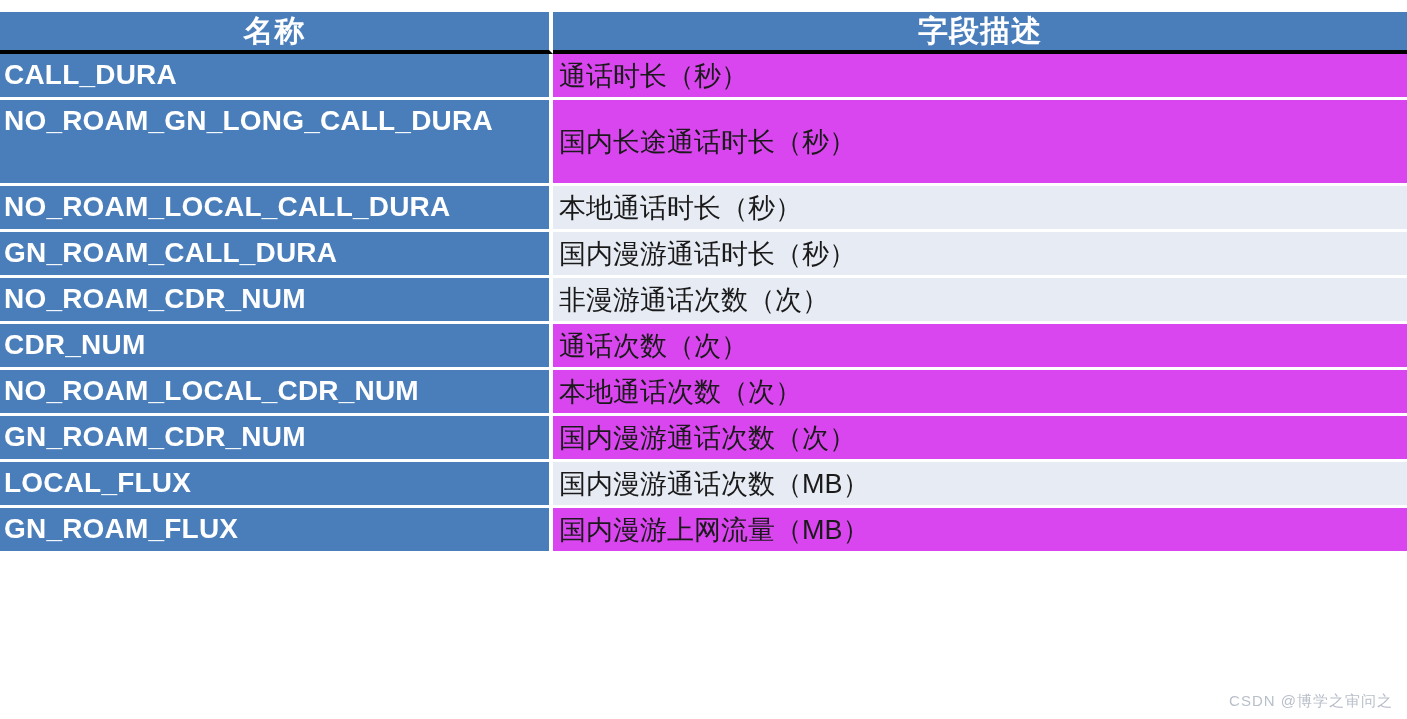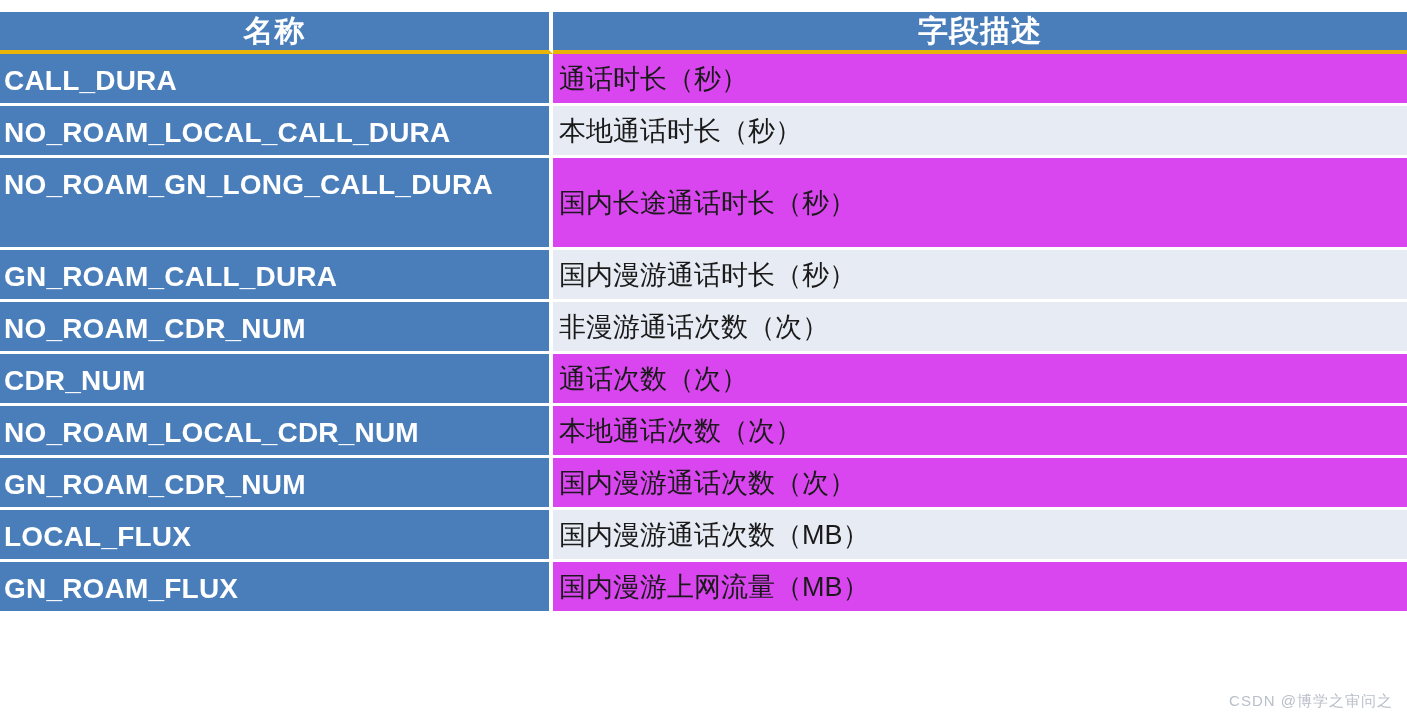--- a/index.html
+++ b/index.html
@@ -31,33 +31,33 @@
   
   .hdr-cell {
     background: #4A7EBB;
     color: #ffffff;
     font-weight: bold;
     font-size: 30px;
     text-align: center;
     height: 38px;
     line-height: 38px;
     padding: 0;
-    border-bottom: 4px solid #eab308;
+    border-bottom: 4px solid #000000;
     letter-spacing: 1px;
   }
   .hdr-cell.name-hdr { border-right: 4px solid #ffffff; }
 
   
   .name-cell {
     background: #4A7EBB;
     color: #ffffff;
     font-weight: bold;
     font-size: 28px;
     letter-spacing: 0.2px;
-    padding: 7px 0 2px 4px;
+    padding: 1px 0 2px 4px;
     vertical-align: top;
     border-bottom: 3px solid #ffffff;
     border-right: 4px solid #ffffff;
     white-space: pre-wrap;
     word-break: break-all;
     line-height: 40px;
   }
 
   
   .desc-cell {
@@ -102,27 +102,27 @@
     <tr>
       <th class="hdr-cell name-hdr">名称</th>
       <th class="hdr-cell desc-hdr">字段描述</th>
     </tr>
   </thead>
   <tbody id="table-body">
       <tr class="row norm">
         <td class="name-cell">CALL_DURA</td>
         <td class="desc-cell shade-a">通话时长（秒）</td>
       </tr>
+      <tr class="row tall">
+        <td class="name-cell">NO_ROAM_GN_LONG_CALL_DURA</td>
+        <td class="desc-cell shade-a">国内长途通话时长（秒）</td>
+      </tr>
       <tr class="row norm">
         <td class="name-cell">NO_ROAM_LOCAL_CALL_DURA</td>
         <td class="desc-cell shade-b">本地通话时长（秒）</td>
-      </tr>
-      <tr class="row tall">
-        <td class="name-cell">NO_ROAM_GN_LONG_CALL_DURA</td>
-        <td class="desc-cell shade-a">国内长途通话时长（秒）</td>
       </tr>
       <tr class="row norm">
         <td class="name-cell">GN_ROAM_CALL_DURA</td>
         <td class="desc-cell shade-b">国内漫游通话时长（秒）</td>
       </tr>
       <tr class="row norm">
         <td class="name-cell">NO_ROAM_CDR_NUM</td>
         <td class="desc-cell shade-b">非漫游通话次数（次）</td>
       </tr>
       <tr class="row norm">

